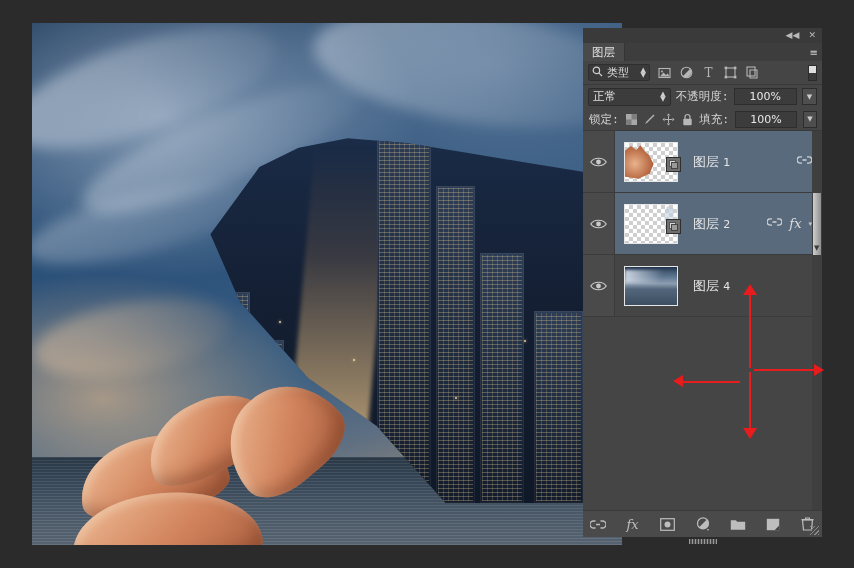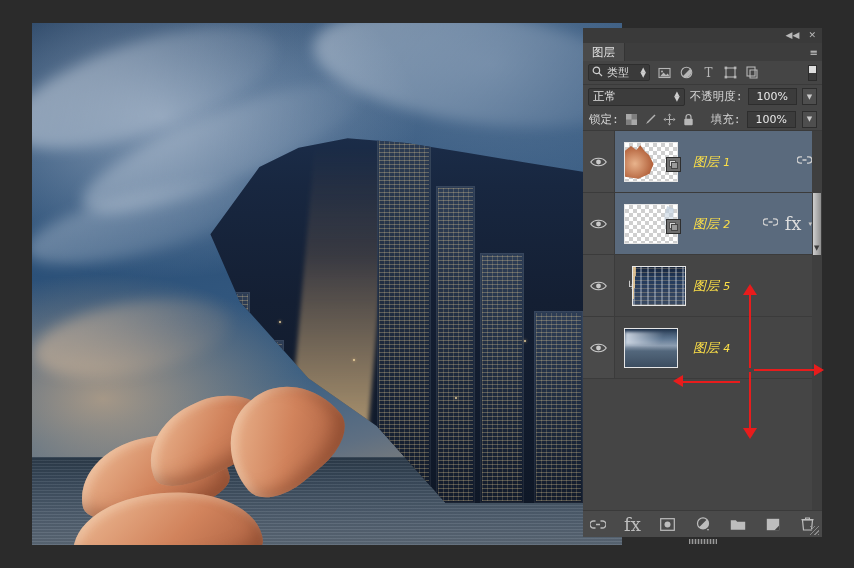--- a/index.html
+++ b/index.html
@@ -112,21 +112,21 @@
   .toggle-sw{ width:9px; height:16px; background:linear-gradient(180deg,#dedede 0 50%, #3a3a3a 50% 100%); border:1px solid #2c2c2c; margin-left:auto; }
 
   .mode-row{ height:23px; display:flex; align-items:center; gap:5px; padding:0 5px; background:#454545; }
   .blend-select{
     flex:1; height:18px; background:#3c3c3c; border:1px solid #2d2d2d; border-radius:2px;
     display:flex; align-items:center; padding:0 4px; color:#e0e0e0; font-size:11.5px;
   }
   .lbl-txt{ color:#d5d5d5; font-size:11.5px; white-space:nowrap;font-family:Liberation Mono, monospace; }
   .numbox{
     background:#3c3c3c; border:1px solid #2d2d2d; color:#e8e8e8; font-size:11px;
-    height:17px; min-width:34px; display:flex; align-items:center; justify-content:center; padding:0 8px;
+    height:17px; min-width:34px; display:flex; align-items:center; justify-content:center; padding:0 15px;
   }
   .numcaret{
     background:#4e4e4e; border:1px solid #2d2d2d; height:17px; width:15px;
     display:flex; align-items:center; justify-content:center; color:#c9c9c9; font-size:7px;
   }
   .lock-row{ height:23px; display:flex; align-items:center; gap:6px; padding:0 5px 0 6px; background:#454545;
              border-bottom:1px solid #3a3a3a; }
   .lockicon{ width:13px; height:13px; display:flex; align-items:center; justify-content:center; color:#a9a9a9; }
 
   
@@ -150,25 +150,25 @@
   }
   .thumb.indent{ margin-left:16px; }
   .clip-arrow{ position:absolute; left:12px; color:#d6d6d6; font-size:11px; }
   .badge{
     position:absolute; right:-3px; bottom:-3px; width:15px; height:15px;
     background:#6f6f6f; border:1px solid #2e2e2e;
     display:flex; align-items:center; justify-content:center;
   }
   .badge .sq1{ position:absolute; left:2px; top:2px; width:7px; height:7px; background:#d8d8d8; border:1px solid #555; }
   .badge .sq2{ position:absolute; right:2px; bottom:2px; width:7px; height:7px; background:#9a9a9a; border:1px solid #444; }
-  .layer-name{ flex:1; color:#fde047; font-size:13px; padding-left:6px; white-space:nowrap;font-style:italic; }
+  .layer-name{ flex:1; color:#e5e5e5; font-size:13px; padding-left:6px; white-space:nowrap; }
   .layer-name .num{ font-size:11px; }
   .layer-name.underlined{ text-decoration: underline; text-underline-offset: 3px; }
   .right-icons{ display:flex; align-items:center; gap:7px; padding-right:10px; color:#d2d2d2; }
-  .fx-txt{ font-family:"DejaVu Serif","Liberation Serif",serif; font-size:18px; color:#dcdcdc; }
+  .fx-txt{ font-family:"DejaVu Serif","Liberation Serif",serif; font-style:italic; font-size:13px; color:#dcdcdc; }
   .tri{ font-size:7px; color:#c4c4c4; }
 
   
   .art-hand{ position:absolute; left:0; top:2px; width:64%; height:92%;
     background: radial-gradient(circle at 30% 55%, #e8b38c, #b2603a 60%, #7e3d23 100%);
     clip-path: polygon(0 18%, 18% 4%, 34% 16%, 46% 2%, 60% 20%, 72% 30%, 86% 56%, 74% 84%, 40% 98%, 0 92%);
   }
   .art-wisp{ position:absolute; right:6%; top:4%; width:46%; height:88%;
     background:linear-gradient(200deg, rgba(190,205,220,.9), rgba(255,255,255,.1) 70%);
     clip-path: polygon(72% 0, 100% 8%, 96% 70%, 70% 100%, 56% 64%, 60% 26%); }
@@ -405,36 +405,20 @@
           </div>
         </div>
         <div class="layer-row">
           <div class="eye-col">
             <svg width="17" height="12" viewBox="0 0 17 12">
               <path d="M0.8 6 C4 1 13 1 16.2 6 C13 11 4 11 0.8 6 Z" fill="none" stroke="#c9c9c9" stroke-width="1.2"></path>
               <circle cx="8.5" cy="6" r="2.4" fill="#c9c9c9"></circle>
             </svg>
           </div>
           <div class="thumb-wrap">
-            <span class="clip-arrow">↳</span>
-            <div class="thumb indent">
-              <div class="art-city"></div>
-            </div>
-          </div>
-          <div class="layer-name"><span>图层</span> <span class="num">5</span></div>
-          <div class="right-icons"></div>
-        </div>
-        <div class="layer-row">
-          <div class="eye-col">
-            <svg width="17" height="12" viewBox="0 0 17 12">
-              <path d="M0.8 6 C4 1 13 1 16.2 6 C13 11 4 11 0.8 6 Z" fill="none" stroke="#c9c9c9" stroke-width="1.2"></path>
-              <circle cx="8.5" cy="6" r="2.4" fill="#c9c9c9"></circle>
-            </svg>
-          </div>
-          <div class="thumb-wrap">
             <div class="thumb">
               <div class="art-sky"></div>
             </div>
           </div>
           <div class="layer-name"><span>图层</span> <span class="num">4</span></div>
           <div class="right-icons"></div>
         </div>
         <div class="vscroll">
           <div class="vthumb" style="top: 62px; height: 62px;">
             <span class="vtri">▼</span>

